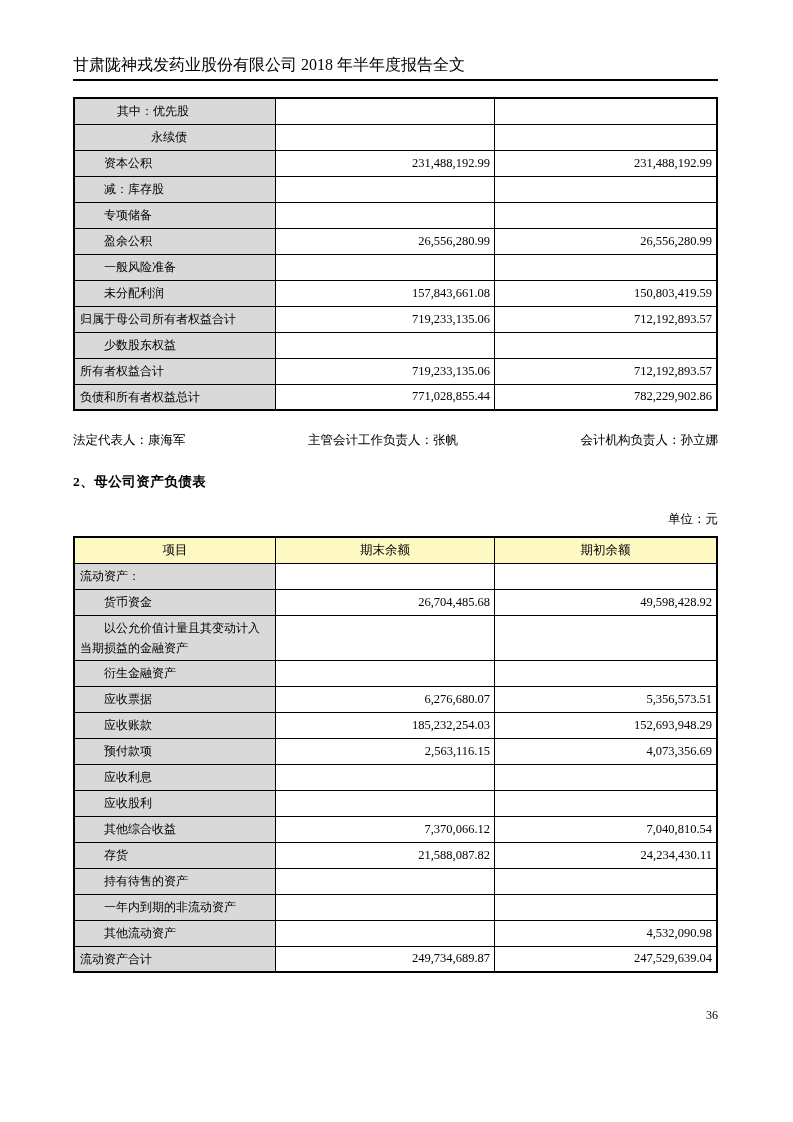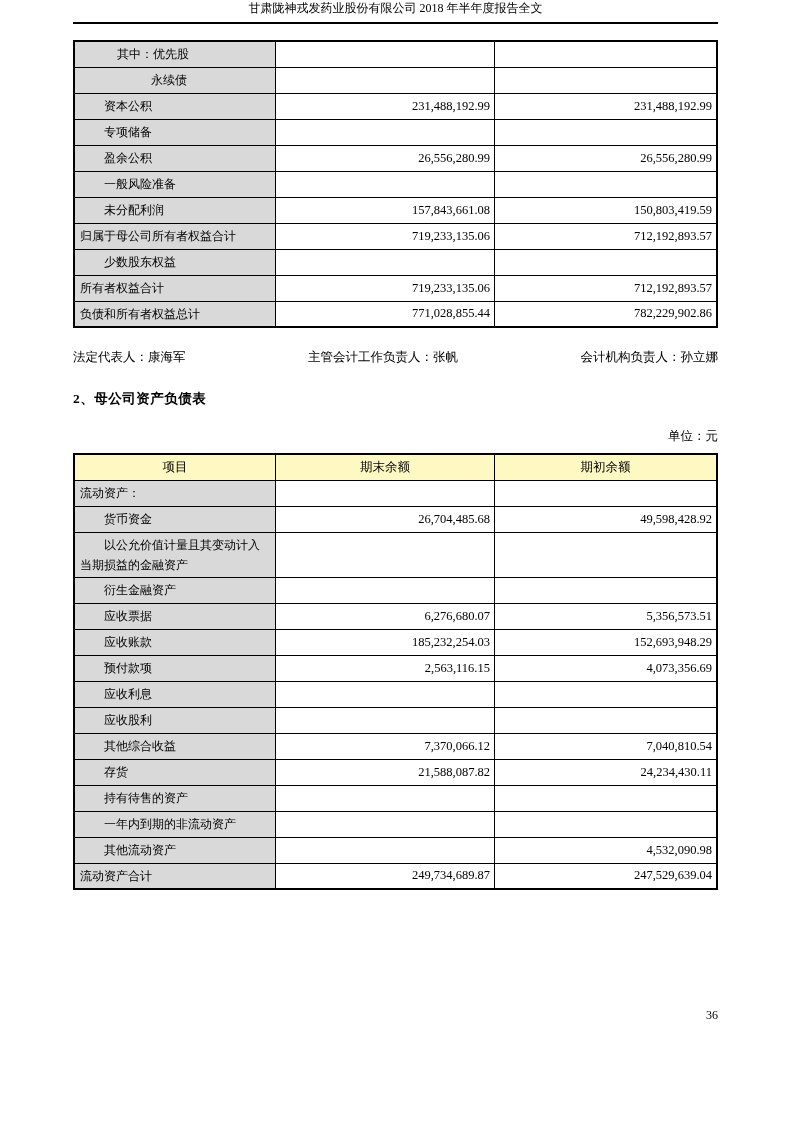--- a/index.html
+++ b/index.html
@@ -12,22 +12,23 @@
     background: #ffffff;
     font-family: "Liberation Serif", "DejaVu Serif", serif;
     color: #000000;
     overflow: hidden;
   }
   .content {
     margin-left: 73px;
     margin-right: 75px;
   }
   .running-header {
-    text-align: center;
-    font-size: 12px;
+    padding-top: 57px;
+    text-align: left;
+    font-size: 16px;
     line-height: 16px;
     padding-bottom: 6px;
     border-bottom: 2px solid #000000;
   }
   table.fin-table {
     width: 100%;
     border-collapse: collapse;
     table-layout: fixed;
     border: 2px solid #000000;
     font-size: 12.5px;
@@ -116,20 +117,25 @@
   </tr>
           <tr>
     <td class="label-cell ind3">永续债</td>
     <td class="value-cell"></td>
     <td class="value-cell"></td>
   </tr>
           <tr>
     <td class="label-cell ind1">资本公积</td>
     <td class="value-cell">231,488,192.99</td>
     <td class="value-cell">231,488,192.99</td>
+  </tr>
+          <tr>
+    <td class="label-cell ind1">减：库存股</td>
+    <td class="value-cell"></td>
+    <td class="value-cell"></td>
   </tr>
           <tr>
     <td class="label-cell ind1">专项储备</td>
     <td class="value-cell"></td>
     <td class="value-cell"></td>
   </tr>
           <tr>
     <td class="label-cell ind1">盈余公积</td>
     <td class="value-cell">26,556,280.99</td>
     <td class="value-cell">26,556,280.99</td>

